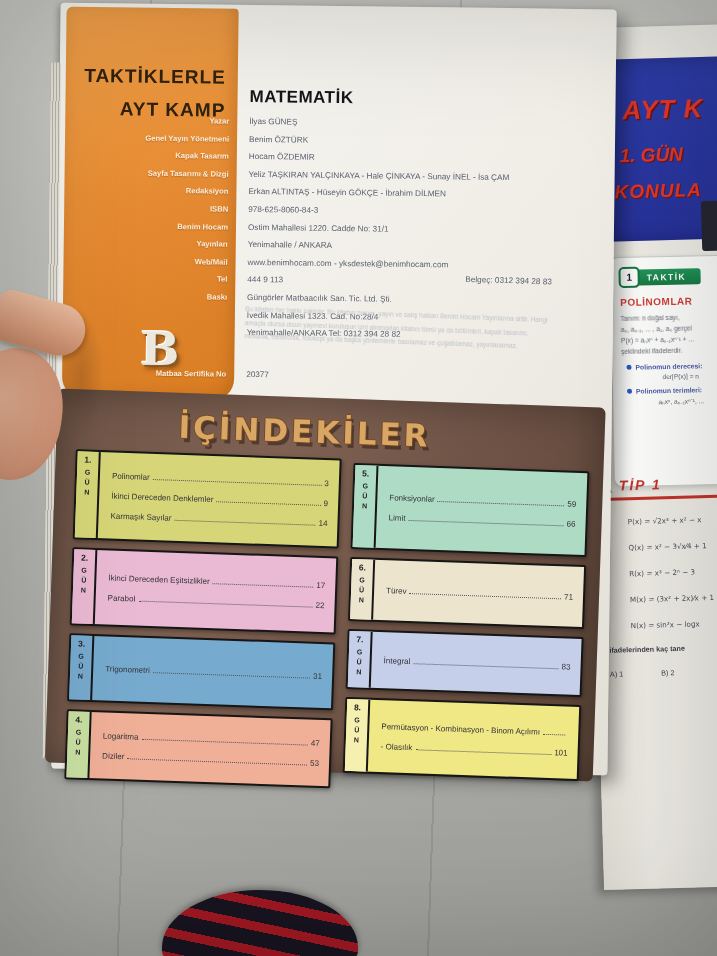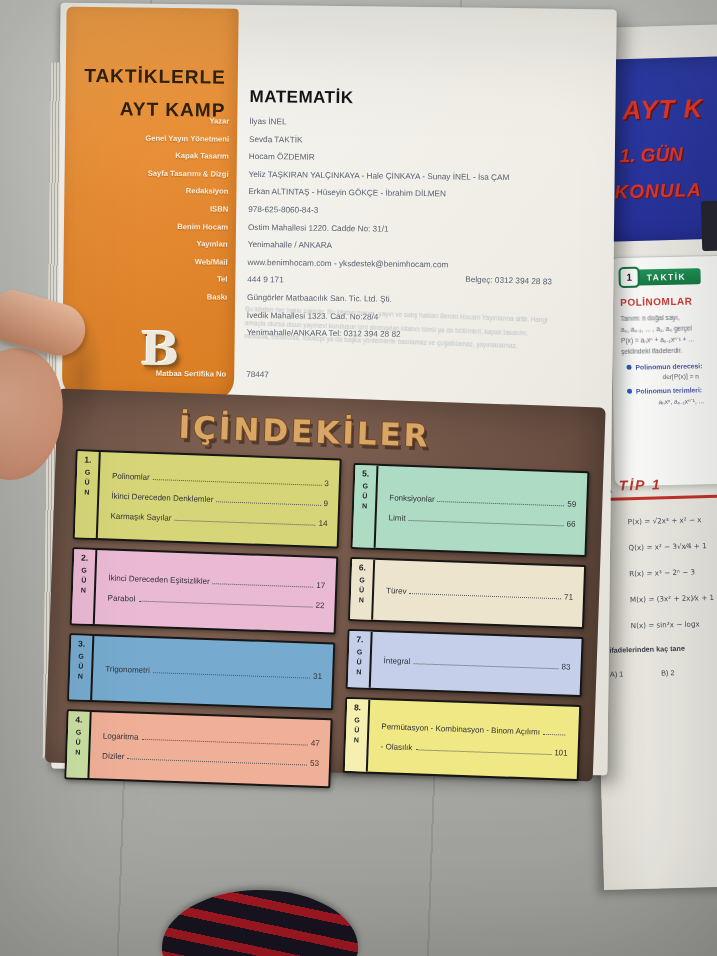--- a/index.html
+++ b/index.html
@@ -191,26 +191,26 @@
       </div>
       <div class="logo-b">B</div>
     </div>
 
     <div class="subject">MATEMATİK</div>
 
     <div class="credits">
 
         <div class="credit-row">
           <span class="cl">Yazar</span>
-          <span class="cv">İlyas İNEL</span>
+          <span class="cv">İlyas GÜNEŞ</span>
         </div>
 
         <div class="credit-row">
           <span class="cl">Genel Yayın Yönetmeni</span>
-          <span class="cv">Sevda TAKTİK</span>
+          <span class="cv">Benim ÖZTÜRK</span>
         </div>
 
         <div class="credit-row">
           <span class="cl">Kapak Tasarım</span>
           <span class="cv">Hocam ÖZDEMİR</span>
         </div>
 
         <div class="credit-row">
           <span class="cl">Sayfa Tasarımı &amp; Dizgi</span>
           <span class="cv">Yeliz TAŞKIRAN YALÇINKAYA - Hale ÇİNKAYA - Sunay İNEL - İsa ÇAM</span>
@@ -236,41 +236,41 @@
           <span class="cv">Yenimahalle / ANKARA</span>
         </div>
 
         <div class="credit-row">
           <span class="cl">Web/Mail</span>
           <span class="cv">www.benimhocam.com - yksdestek@benimhocam.com</span>
         </div>
 
         <div class="credit-row">
           <span class="cl">Tel</span>
-          <span class="cv">444 9 171</span>
+          <span class="cv">444 9 113</span>
         </div>
 
         <div class="credit-row">
           <span class="cl">Baskı</span>
           <span class="cv">Güngörler Matbaacılık San. Tic. Ltd. Şti.</span>
         </div>
 
         <div class="credit-row">
           <span class="cl"></span>
           <span class="cv">İvedik Mahallesi 1323. Cad. No:28/4</span>
         </div>
 
         <div class="credit-row">
           <span class="cl"></span>
           <span class="cv">Yenimahalle/ANKARA        Tel: 0312 394 28 82</span>
         </div>
 
         <div class="credit-row">
           <span class="cl">Matbaa Sertifika No</span>
-          <span class="cv">78447</span>
+          <span class="cv">20377</span>
         </div>
       </div>
     <div class="belgec">Belgeç: 0312 394 28 83</div>
 
     <div class="fineprint">
 
     <div class="fp-line">Bu kitabın her hakkı saklıdır. Bu kitabın basım, yayın ve satış hakları Benim Hocam Yayınlarına aittir. Hangi</div>
         <div class="fp-line">amaçla olursa olsun yayınevi kuruluşun izni alınmadan kitabın tümü ya da bölümleri, kapak tasarımı,</div>
         <div class="fp-line">mekanik, elektronik, fotokopi ya da başka yöntemlerle basılamaz ve çoğaltılamaz, yayınlanamaz.</div>
       </div>

